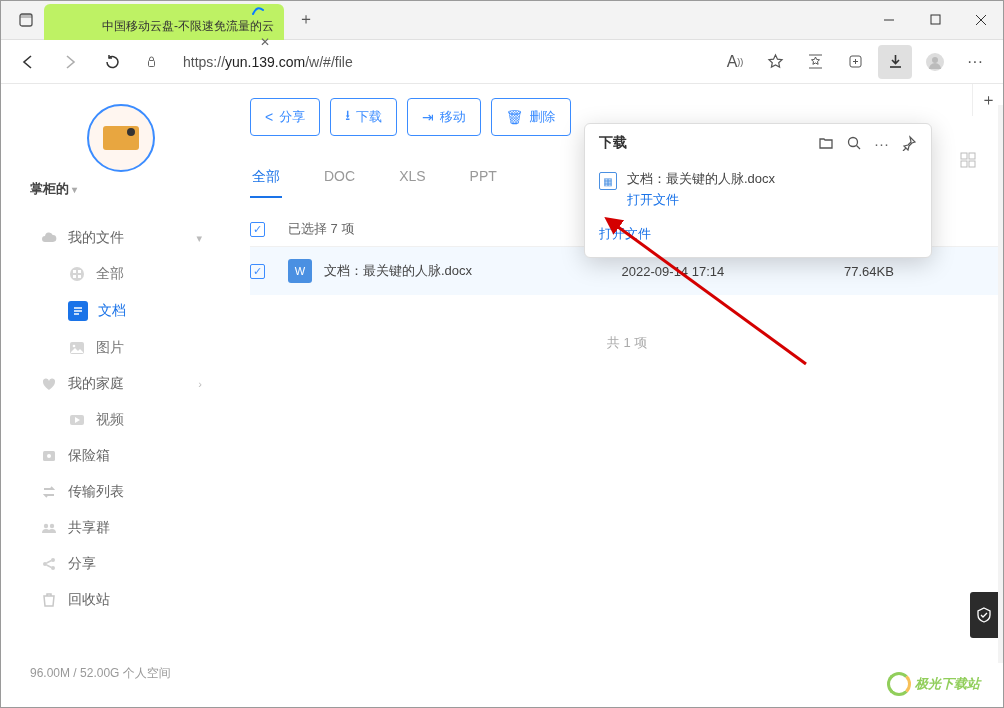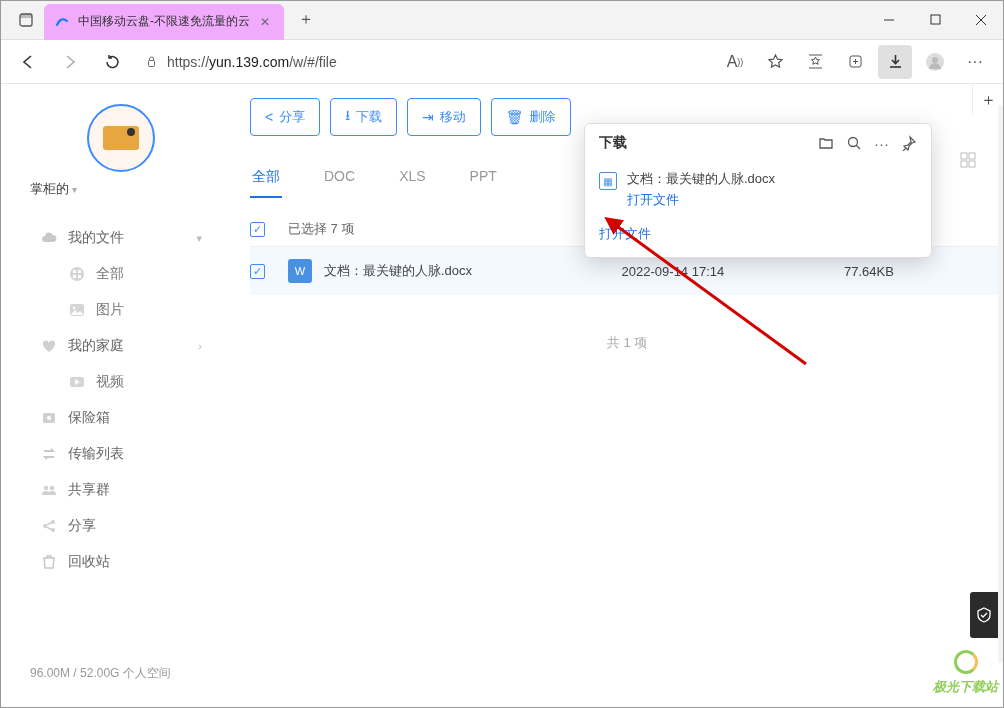--- a/index.html
+++ b/index.html
@@ -2,47 +2,47 @@
 <html><head>
 <meta charset="utf-8">
 <style>
 * { margin: 0; padding: 0; box-sizing: border-box; font-family: "Microsoft YaHei", Arial, sans-serif; }
 body { background: #fff; width: 1004px; height: 708px; overflow: hidden; position: relative; }
 
 
 .browser-titlebar { height: 40px; background: #f3f3f3; display: flex; align-items: center; border-bottom: 1px solid #e0e0e0; }
 .tab-strip { display: flex; align-items: center; padding-left: 8px; flex: 1; height: 100%; }
 .tab-corner { width: 36px; height: 36px; display:flex; align-items:center; justify-content:center; color:#555; }
-.tab { background: #f0abfc; height: 36px; display: flex; align-items: center; padding: 0 10px; border-radius: 6px 6px 0 0; font-size: 12px; color:#333; min-width: 240px; margin-top:4px; }
+.tab { background: #bef264; height: 36px; display: flex; align-items: flex-end; padding: 0 10px; border-radius: 6px 6px 0 0; font-size: 12px; color:#333; min-width: 240px; margin-top:4px;flex-direction:column; }
 .tab-favicon { width:16px; height:16px; margin-right:8px; color:#0a7cff; display:flex; align-items:center; justify-content:center; }
 .tab-close { margin-left:auto; color:#666; font-size:12px; padding:0 4px; }
 .new-tab-btn { width:28px; height:28px; display:flex; align-items:center; justify-content:center; color:#555; font-size:16px; margin-left:8px; }
 .window-controls { margin-left:auto; display:flex; }
 .win-btn { width:46px; height:40px; display:flex; align-items:center; justify-content:center; color:#333; }
 
 .addressbar-row { height: 44px; display:flex; align-items:center; padding: 0 12px; gap: 10px; border-bottom:1px solid #e8e8e8; }
 .nav-btn { width:32px; height:32px; display:flex; align-items:center; justify-content:center; color:#555; border-radius:4px; }
 .nav-btn.disabled { opacity:.4; }
-.address-input { flex:1; display:flex; align-items:center; gap:8px; padding: 0 6px; text-align: right; }
+.address-input { flex:1; display:flex; align-items:center; gap:24px; padding: 0 6px; text-align: right; }
 .address-icon { color:#666; font-size:14px; }
 .url-text { font-size:14px; color:#555; }
 .url-text b { color:#222; font-weight:normal; }
 .toolbar-icons { display:flex; gap:6px; align-items:center; }
 .tb-icon { width:34px; height:34px; display:flex; align-items:center; justify-content:center; color:#555; border-radius:4px; }
 .tb-icon.hl { background:#e0e0e0; }
 .side-newtab { position:absolute; right:0; top:84px; width:32px; height:32px; display:flex; align-items:center; justify-content:center; color:#555; background:#fff; border-left:1px solid #eee; }
 
 
 .page { display:flex; height: 624px; margin-left:18px; }
 .sidebar { width: 206px; padding: 12px 12px 0 12px; }
 .avatar-wrap { text-align:center; padding: 8px 0; }
 .avatar { width:68px; height:68px; border-radius:50%; border:2px solid #3b8cff; background:#fff6f0; display:inline-flex; align-items:center; justify-content:center; overflow:hidden; position:relative; }
 .avatar-inner { width:36px; height:24px; background:#e8a640; border-radius:3px; position:relative; }
 .avatar-inner::after { content:""; position:absolute; right:4px; top:2px; width:8px; height:8px; background:#333; border-radius:50%; }
-.username-row { text-align:center; margin-top:8px; font-size:13px; color:#444; display:flex; align-items:center; justify-content:flex-start; gap:3px; }
+.username-row { text-align:center; margin-top:8px; font-size:13px; color:#444; display:flex; align-items:center; justify-content:flex-start; gap:3px;font-weight:bold; }
 .nav-section { margin-top:14px; }
 .nav-item { display:flex; align-items:center; gap:10px; padding: 9px 10px; font-size:14px; color:#777; border-radius:4px; cursor:default; }
 .nav-item .nicon { width:18px; height:18px; display:flex; align-items:center; justify-content:center; color:#bbb; }
 .nav-item.lvl1 { color:#666; }
 .nav-item.lvl2 { padding-left: 38px; }
 .nav-item.active { color:#1a73e8; }
 .nav-item.active .nicon.bg { background:#1a73e8; color:#fff; border-radius:3px; width:20px; height:20px; }
 .nav-item.lvl2 .nicon { color:#ccc; }
 .nav-item .chev { margin-left:auto; color:#bbb; font-size:11px; }
 .storage { position:absolute; bottom:22px; left:30px; font-size:12px; color:#999; line-height:2.2; }
@@ -73,21 +73,21 @@
 .dl-head-icons { margin-left:auto; display:flex; gap:12px; color:#666; font-size:15px; }
 .dl-item { display:flex; gap:10px; padding: 8px 14px; font-size:13px; }
 .dl-fico { width:18px; height:18px; border:1px solid #4a90e2; color:#4a90e2; border-radius:2px; font-size:10px; display:flex; align-items:center; justify-content:center; margin-top:2px; }
 .dl-name { color:#444; }
 .dl-open { color:#1a73e8; margin-top:3px; display:inline-block; cursor:pointer; }
 .dl-more { padding: 8px 14px 14px; font-size:13px; color:#1a73e8; }
 .red-arrow { position:absolute; top:130px; right:188px; z-index:25; pointer-events:none; }
 
 
 .br-badge { position:absolute; right:6px; bottom:70px; width:28px; height:46px; background:#2b2b2b; border-radius:3px 0 0 3px; display:flex; align-items:center; justify-content:center; color:#fff; font-size:15px; }
-.br-mark { position:absolute; right:6px; bottom:12px; font-size:13px; color:#7ec63f; font-style:italic; font-weight:bold; opacity:.85; display:flex; align-items:center; gap:4px;flex-direction:column; }
+.br-mark { position:absolute; right:24px; bottom:12px; font-size:13px; color:#7ec63f; font-style:italic; font-weight:bold; opacity:.85; display:flex; align-items:center; gap:4px; }
 .br-swirl { width:24px; height:24px; border:3px solid #7ec63f; border-right-color:#f6b63c; border-radius:50%; display:inline-block; }
 .scrollbar-v { position:absolute; right:0; top:105px; bottom:45px; width:6px; background:#f3f3f3; }
 .frame-border { position:absolute; inset:0; border:1px solid #9a9a9a; pointer-events:none; }
 
 svg { display:block; }
 </style>
 </head>
 <body>
 
 <div class="browser-titlebar">
@@ -222,20 +222,30 @@
         <span class="nicon">
             <svg width="16" height="16" viewBox="0 0 16 16">
               <circle cx="8" cy="8" r="7" fill="#d5d5d5"></circle>
               <rect x="4" y="4" width="3" height="3" fill="#fff"></rect>
               <rect x="9" y="4" width="3" height="3" fill="#fff"></rect>
               <rect x="4" y="9" width="3" height="3" fill="#fff"></rect>
               <rect x="9" y="9" width="3" height="3" fill="#fff"></rect>
             </svg>
           </span>
         <span>全部</span>
+      </div>
+      <div class="nav-item lvl2 active">
+        <span class="nicon bg">
+            <svg width="12" height="12" viewBox="0 0 12 12">
+              <line x1="2" y1="3" x2="10" y2="3" stroke="#fff" stroke-width="1.5"></line>
+              <line x1="2" y1="6" x2="10" y2="6" stroke="#fff" stroke-width="1.5"></line>
+              <line x1="2" y1="9" x2="7" y2="9" stroke="#fff" stroke-width="1.5"></line>
+            </svg>
+          </span>
+        <span>文档</span>
       </div>
       <div class="nav-item lvl2">
         <span class="nicon">
             <svg width="16" height="16" viewBox="0 0 16 16">
               <rect x="1" y="2" width="14" height="12" rx="2" fill="#d5d5d5"></rect>
               <circle cx="5" cy="6" r="1.3" fill="#fff"></circle>
               <path d="M2 12l4-4 3 3 2-2 3 3v1H2z" fill="#fff"></path>
             </svg>
           </span>
         <span>图片</span>

